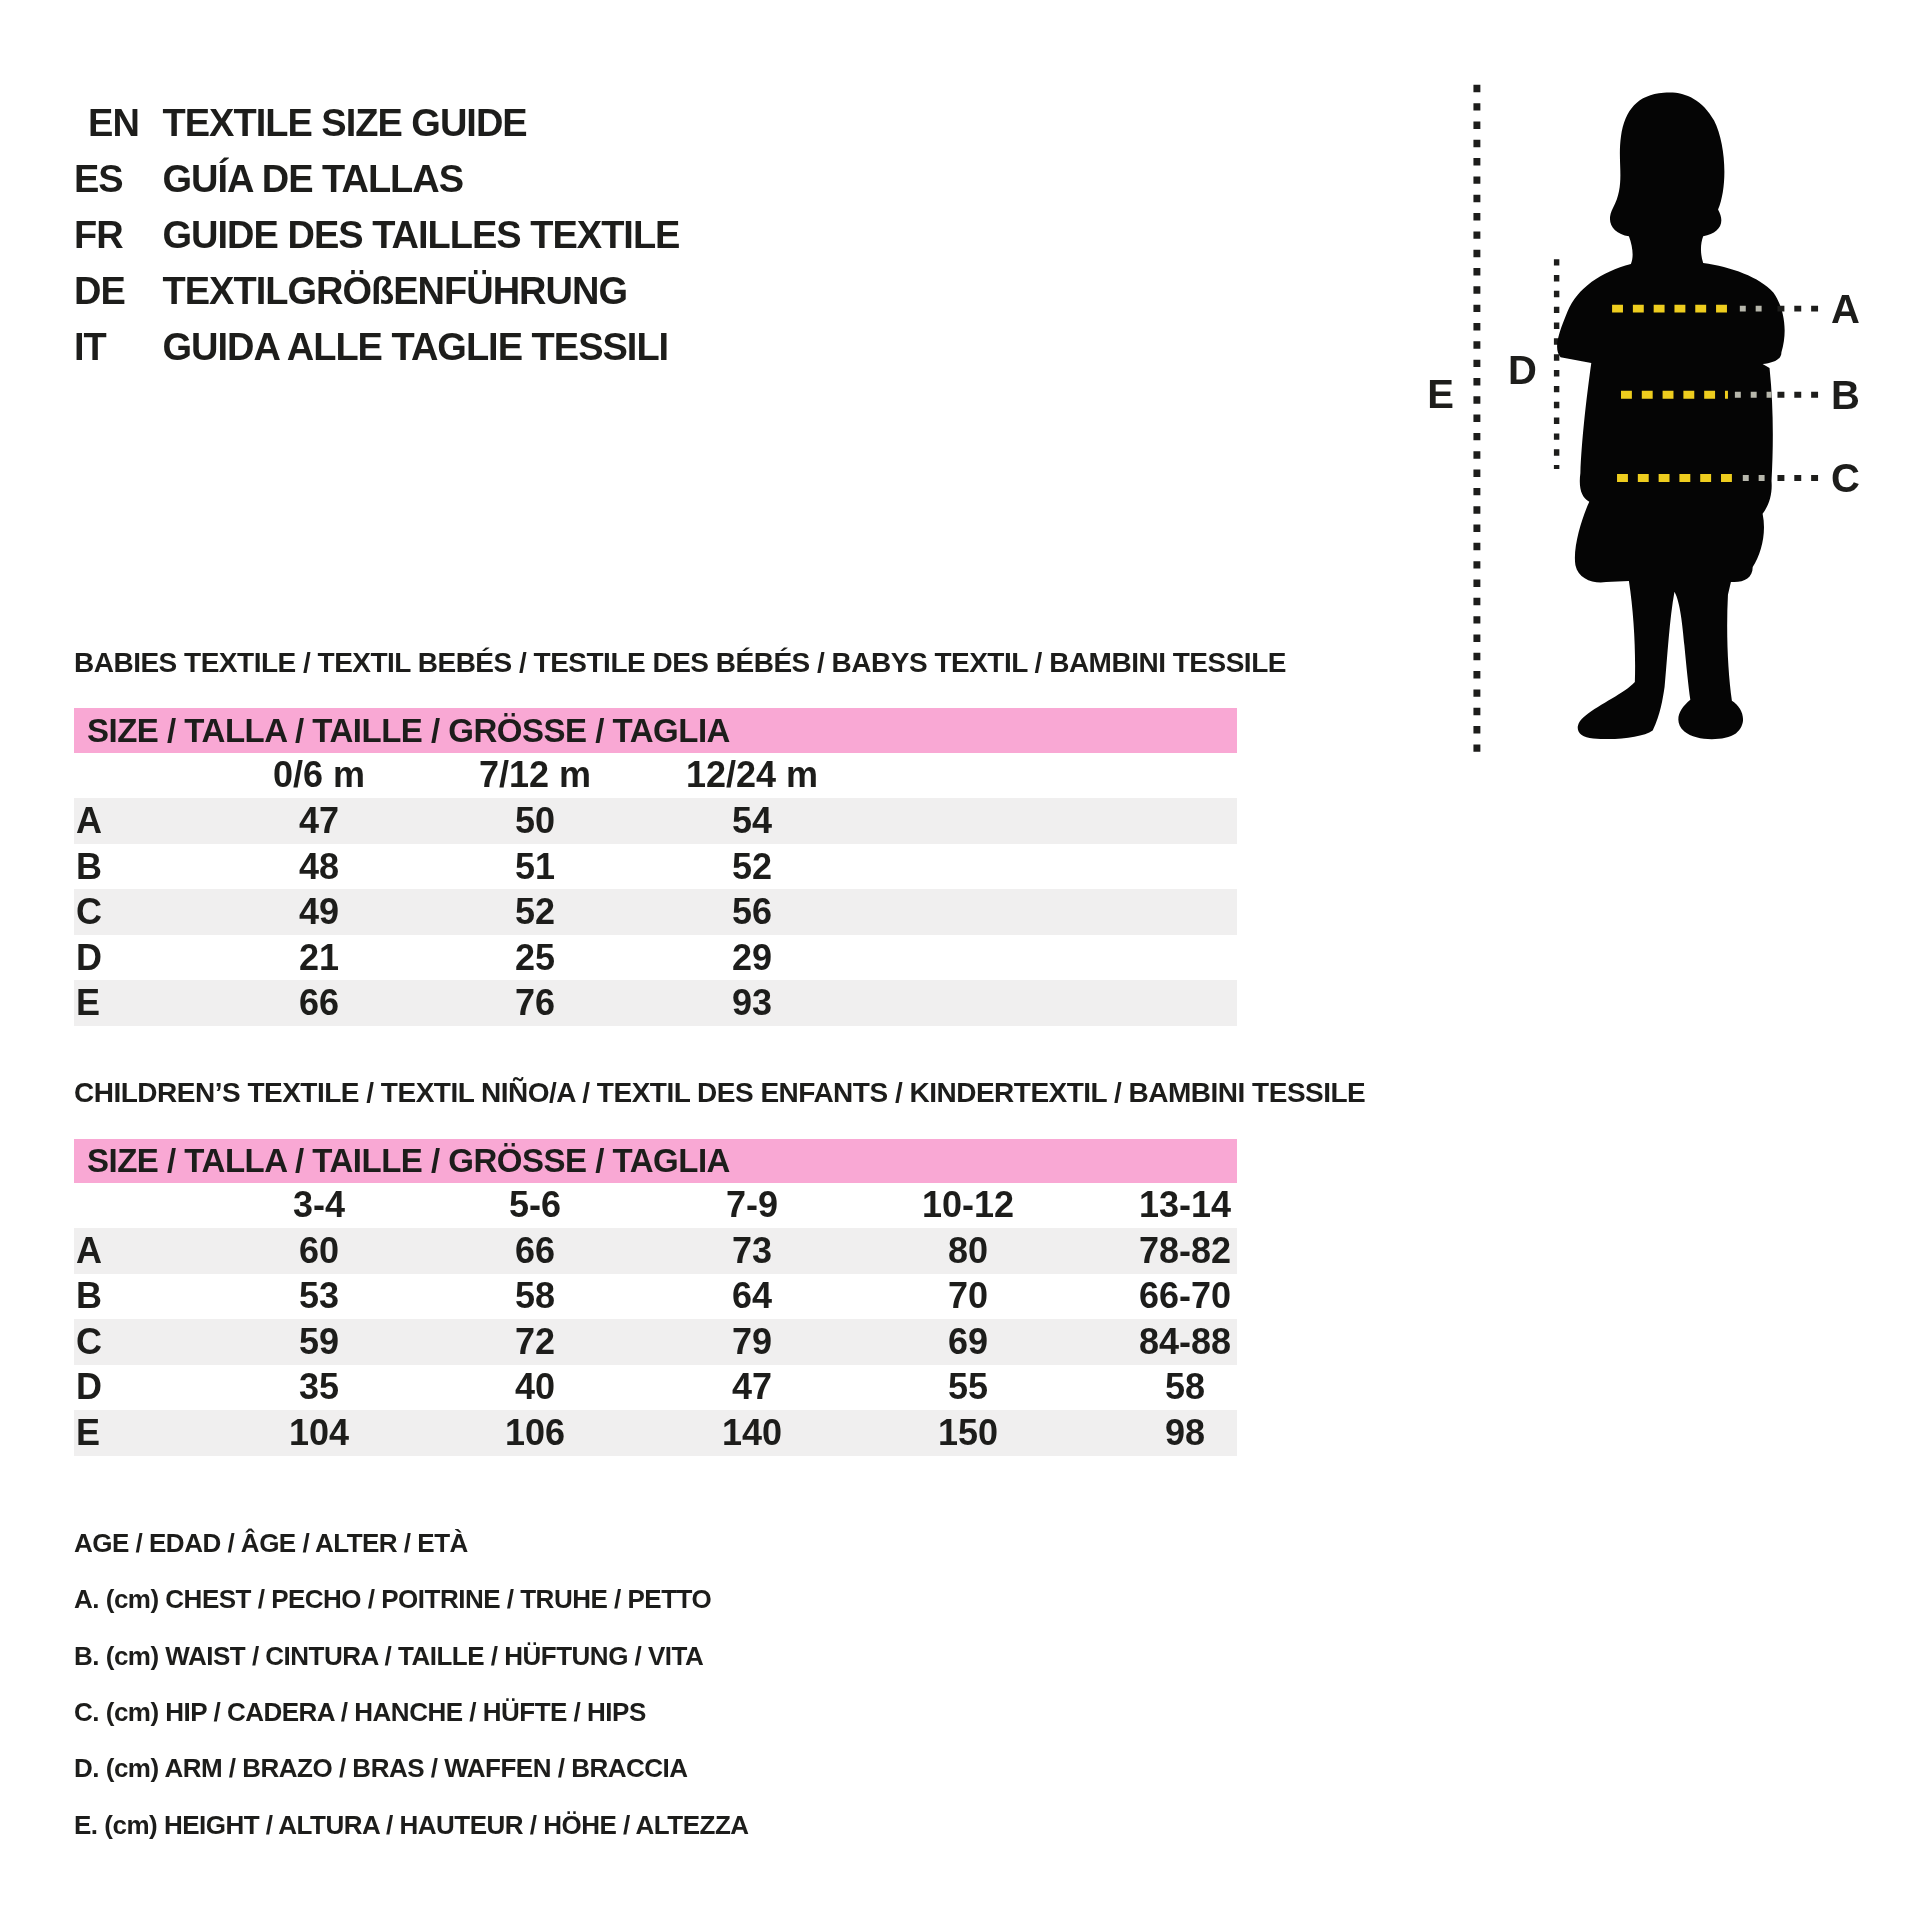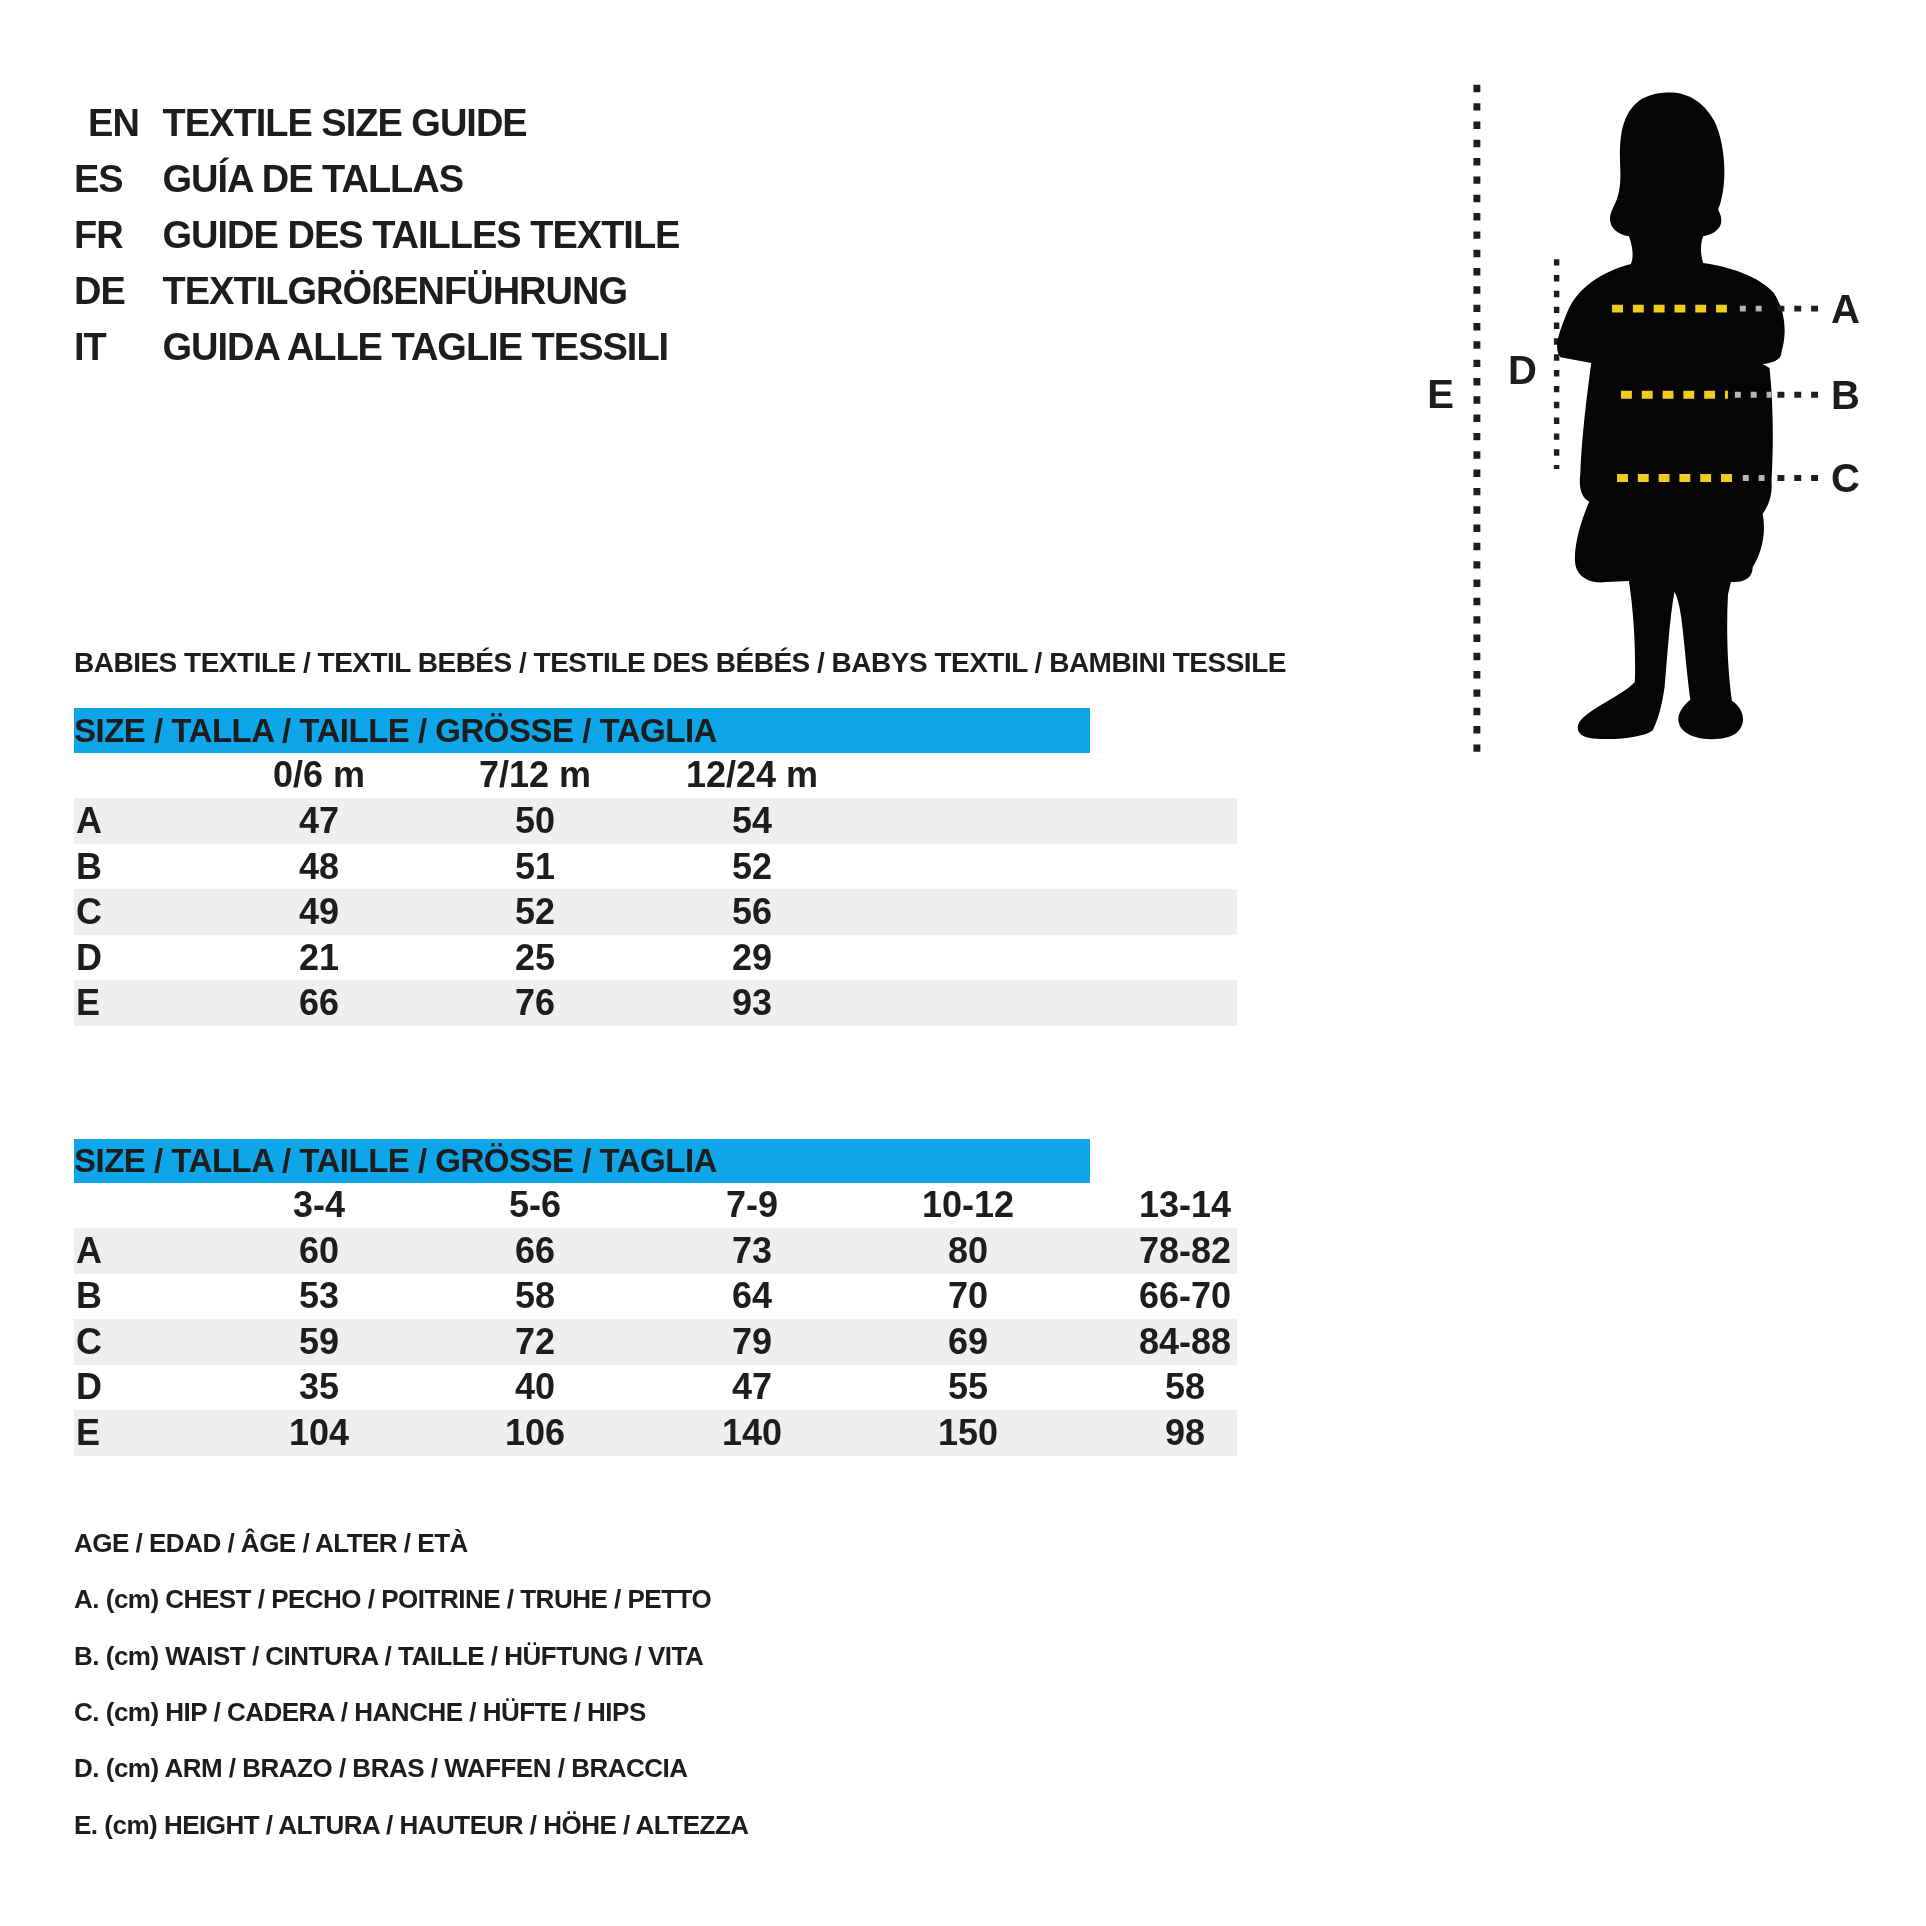--- a/index.html
+++ b/index.html
@@ -11,21 +11,21 @@
 
   
   .lang-row { position:absolute; left:74px; height:48px; line-height:48px; font-size:38px; letter-spacing:-1px; white-space:nowrap; }
   .lang-code { display:inline-block; width:79px; }
   .lang-title { display:inline-block; }
 
   
   .section-heading { position:absolute; left:74px; height:38px; line-height:38px; font-size:28px; letter-spacing:-0.5px; white-space:nowrap; }
 
   
-  .size-bar { position:absolute; left:74px; width:1016px; background:#0ea5e9; font-size:33px; letter-spacing:-0.5px; box-sizing:border-box; display:flex; align-items:center; }
+  .size-bar { position:absolute; left:74px; width:1163px; background:#f9a8d4; font-size:33px; letter-spacing:-0.5px; padding-left:13px; box-sizing:border-box; display:flex; align-items:center; }
   .trow { position:absolute; left:74px; width:1163px; height:46px;text-decoration:underline; }
   .trow.stripe { background:#f0efef; }
   .rlabel { position:absolute; left:2px; top:0; height:46px; line-height:46px; font-size:36px; }
   .cell { position:absolute; top:0; width:168px; height:46px; line-height:46px; font-size:36px; text-align:center; }
   .c1 { left:161px; } .c2 { left:377px; } .c3 { left:594px; } .c4 { left:810px; } .c5 { left:1027px; }
 
   
   .legend-line { position:absolute; left:74px; height:42px; line-height:42px; font-size:26px; letter-spacing:-0.5px; white-space:nowrap; }
 
   
@@ -161,20 +161,21 @@
       <span class="cell c3">29</span>
     </div>
     <div class="trow stripe" style="top:980px;">
       <span class="rlabel">E</span>
       <span class="cell c1">66</span>
       <span class="cell c2">76</span>
       <span class="cell c3">93</span>
     </div>
   </div>
 
+  <div class="section-heading" style="top:1074px;">CHILDREN’S TEXTILE / TEXTIL NIÑO/A / TEXTIL DES ENFANTS / KINDERTEXTIL / BAMBINI TESSILE</div>
 
   <div>
     <div class="size-bar" style="top:1139px; height:44px;">SIZE / TALLA / TAILLE / GRÖSSE / TAGLIA</div>
 
     <div class="trow" style="top:1182px;">
       <span class="cell c1">3-4</span>
       <span class="cell c2">5-6</span>
       <span class="cell c3">7-9</span>
       <span class="cell c4">10-12</span>
       <span class="cell c5">13-14</span>

